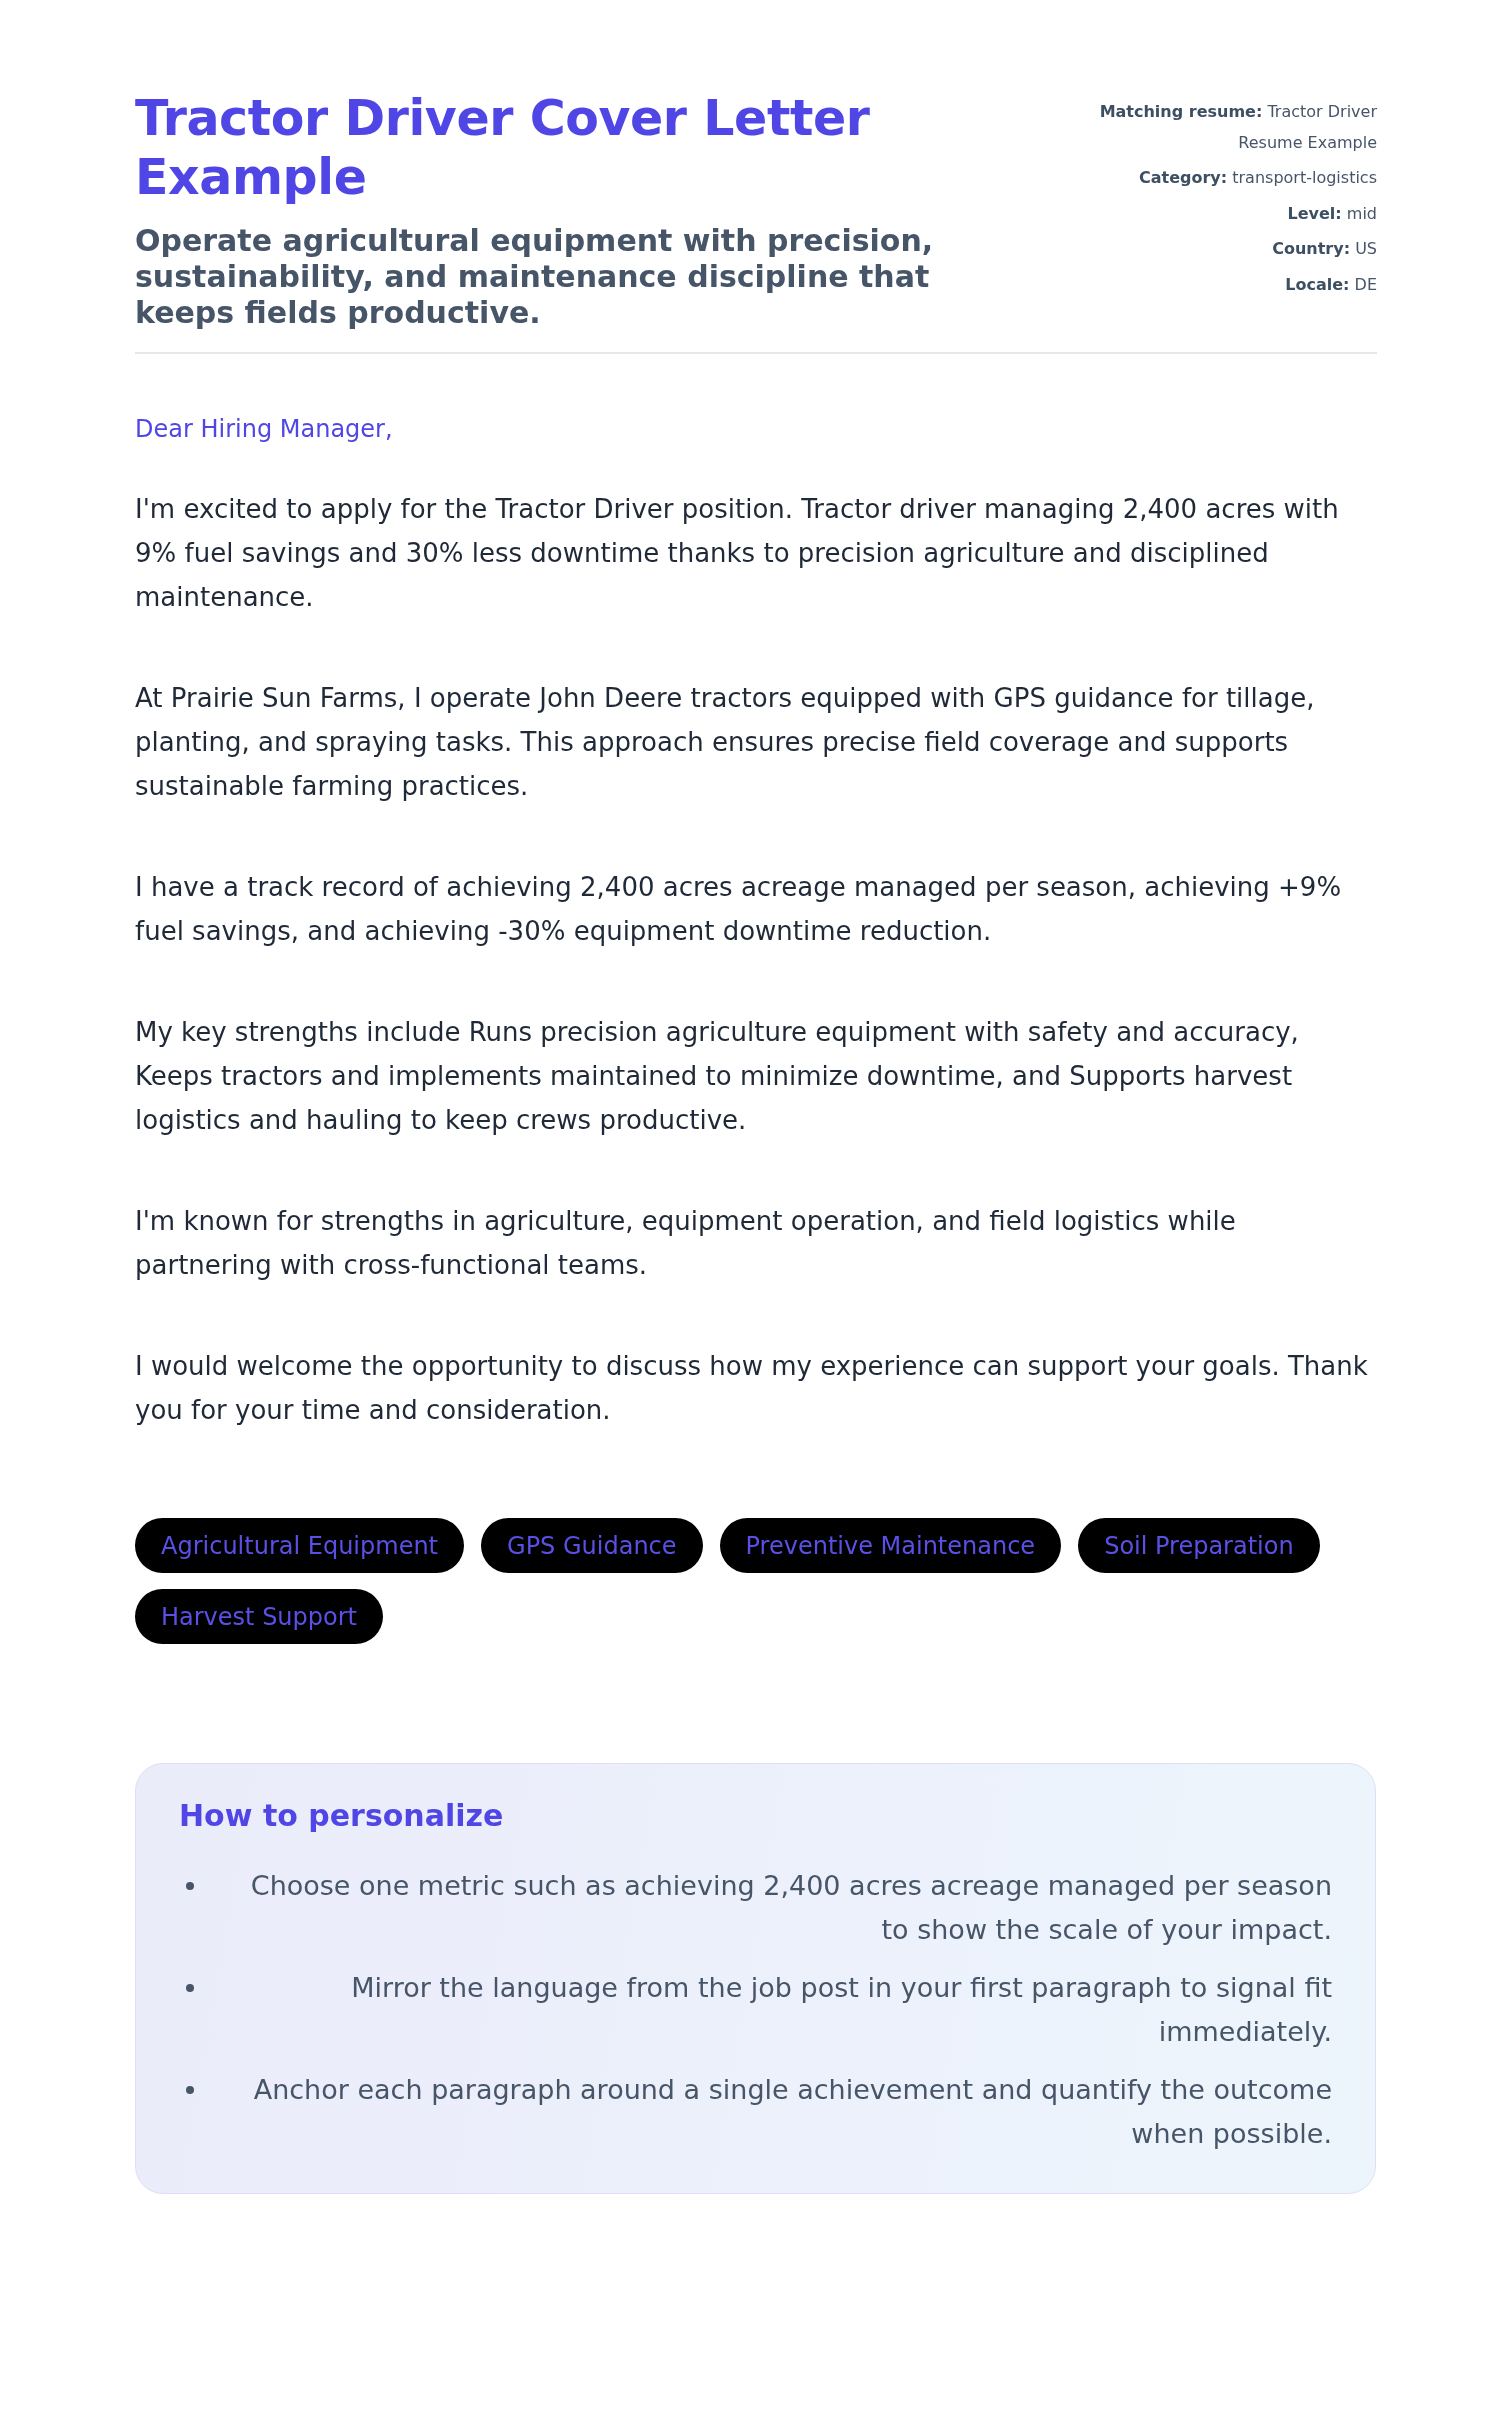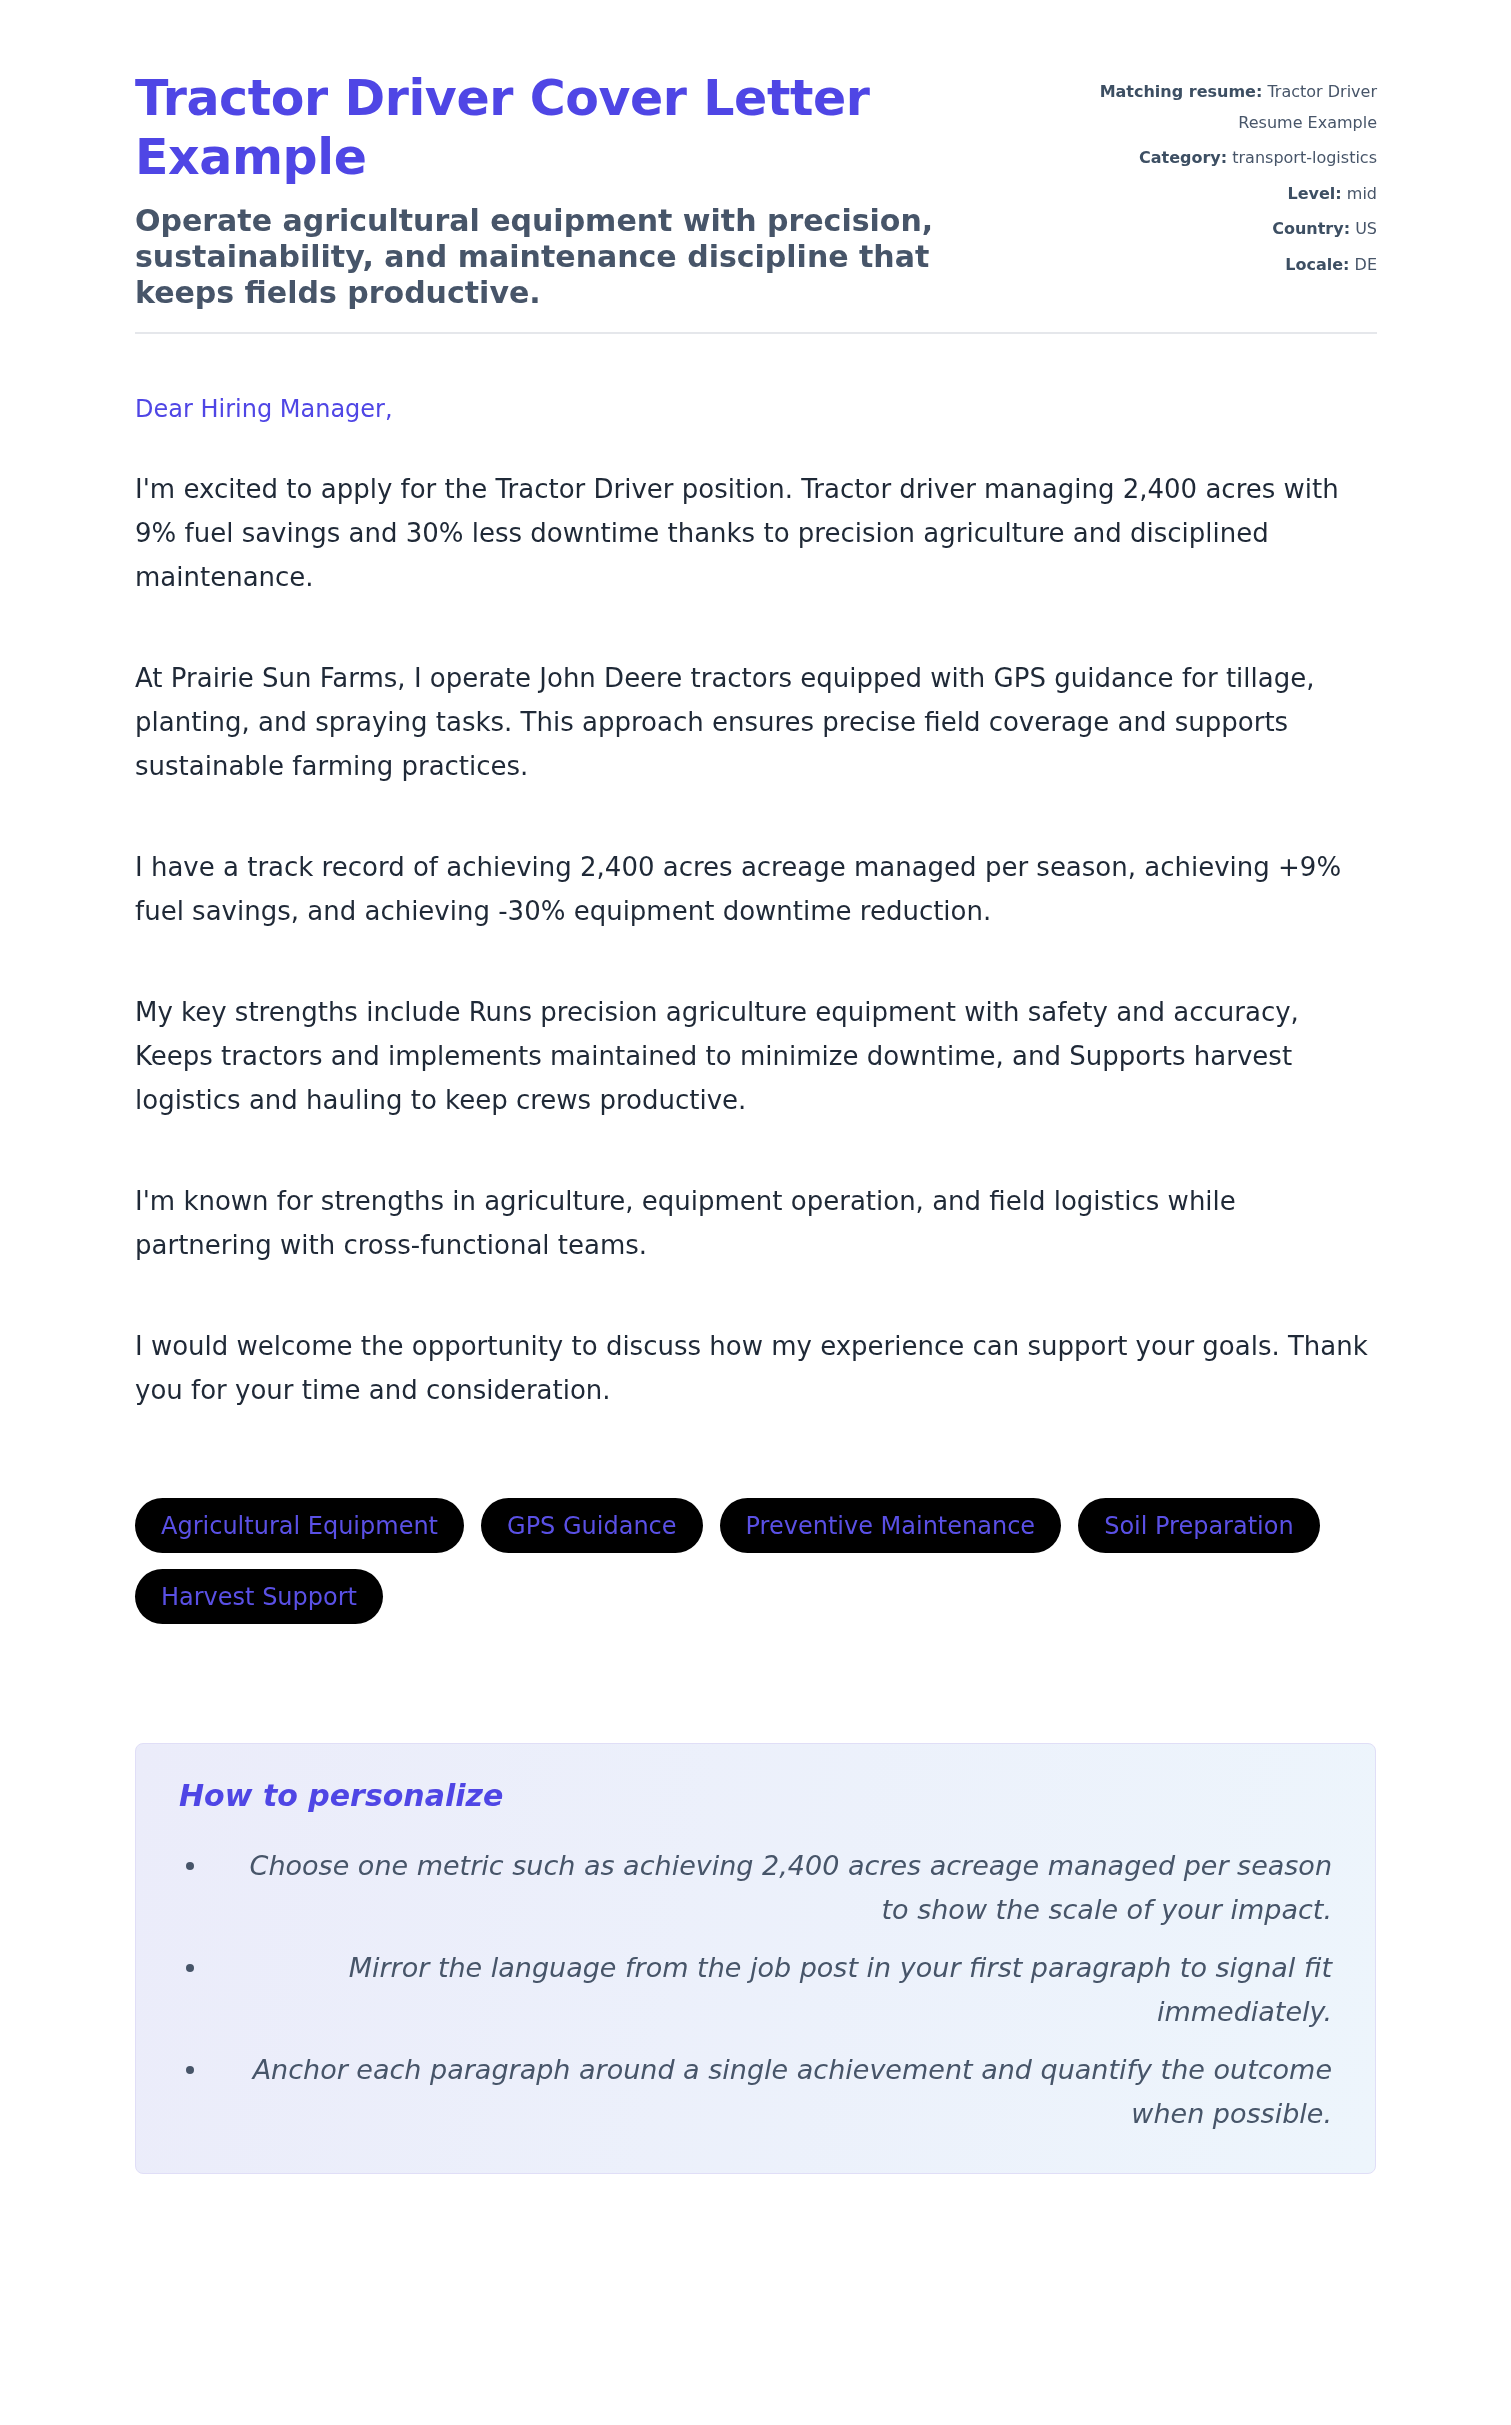--- a/index.html
+++ b/index.html
@@ -9,21 +9,21 @@
     color: #1f2937;
     width: 1512px;
   }
   .page {
     width: 1512px;
     min-height: 2426px;
     padding: 69px 135px 80px 135px;
   }
 
   
-  .header { display: flex; align-items: flex-start; justify-content: space-between; gap: 36px; }
+  .header { display: flex; align-items: flex-start; justify-content: space-between; gap: 36px; margin-top: 20px; }
   .header-left { max-width: 889px; }
   .page-title {
     font-size: 49px;
     line-height: 59px;
     font-weight: bold;
     color: #4f46e5;
     letter-spacing: -0.4px;
   }
   .page-subtitle {
     margin-top: 16px;
@@ -101,23 +101,22 @@
     white-space: nowrap;
     text-decoration: none;
   }
 
   
   .tip-box {
     margin-top: 119px;
     max-width: 1241px;
     background: linear-gradient(100deg, #ebecfa 0%, #edf5fc 100%);
     border: 1.8px solid #e0def7;
-    border-radius: 8px;
+    border-radius: 28px;
     padding: 32px 43px 37px 43px;
-    font-style: italic;
   }
   .tip-heading {
     font-size: 30px;
     line-height: 39px;
     font-weight: bold;
     color: #4f46e5;
     margin-bottom: 28.5px;
   }
   .tip-list { list-style: none; text-align: right; }
   .tip-list li {

